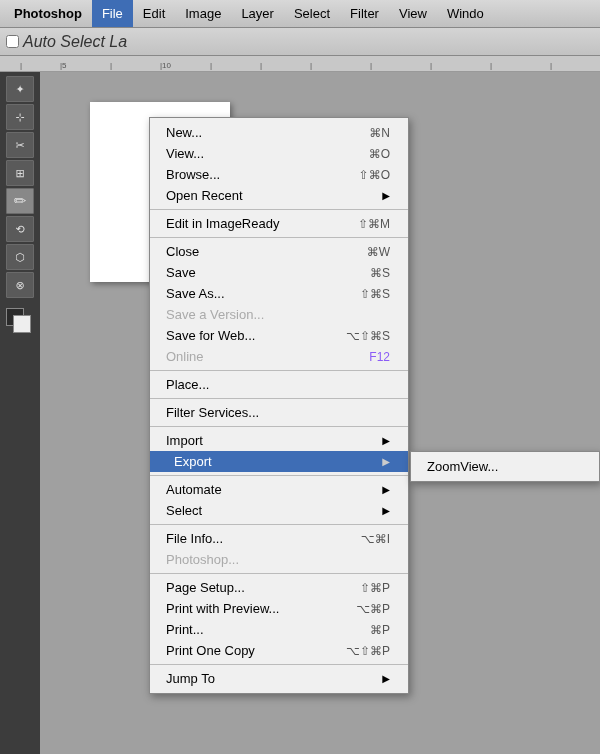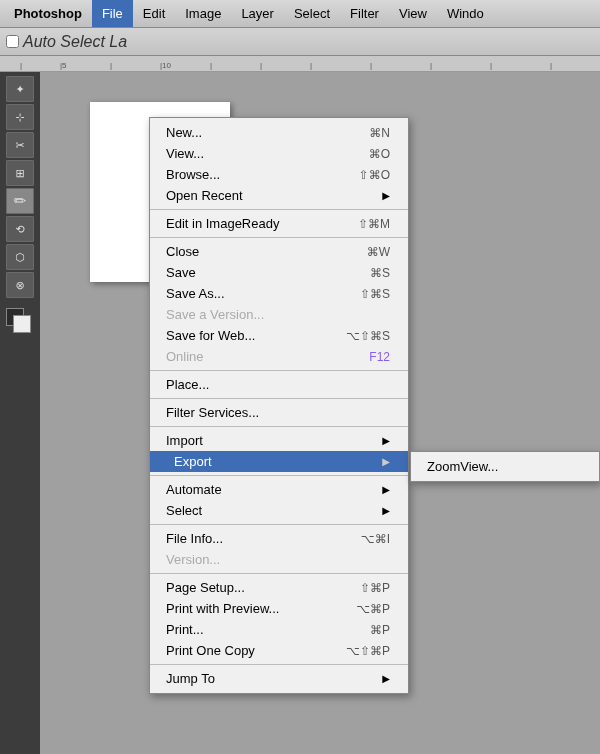--- a/index.html
+++ b/index.html
@@ -344,21 +344,21 @@
         <span class="menu-arrow">▶</span>
       </div>
 
       <div class="menu-separator"></div>
 
       <div class="menu-item">
         <span>File Info...</span>
         <span class="menu-shortcut">⌥⌘I</span>
       </div>
       <div class="menu-item disabled">
-        <span>Version...</span>
+        <span>Photoshop...</span>
       </div>
 
       <div class="menu-separator"></div>
 
       <div class="menu-item">
         <span>Page Setup...</span>
         <span class="menu-shortcut">⇧⌘P</span>
       </div>
       <div class="menu-item">
         <span>Print with Preview...</span>

